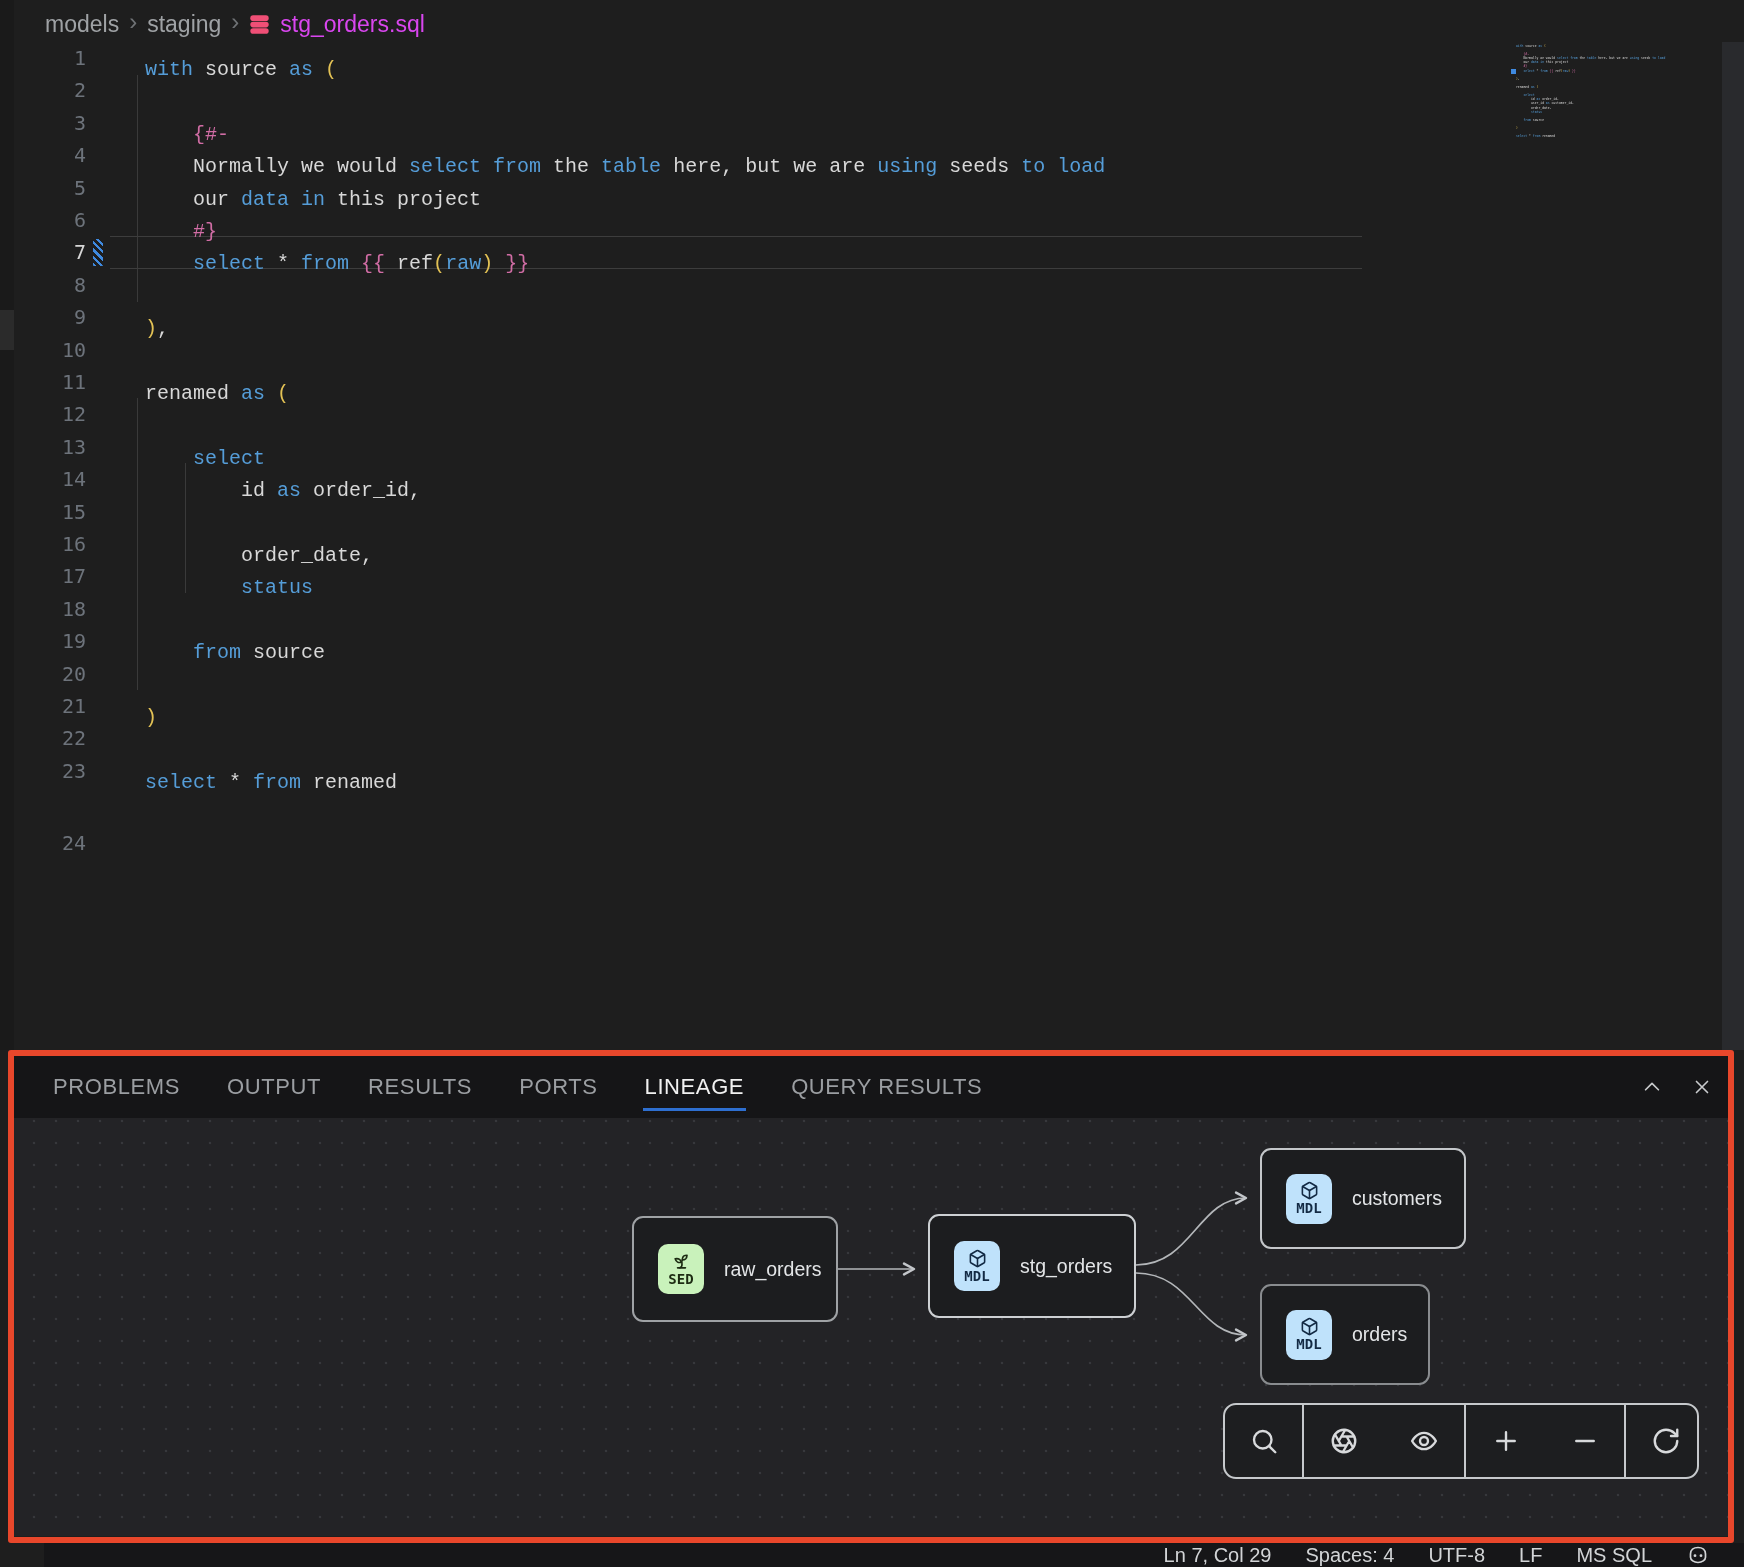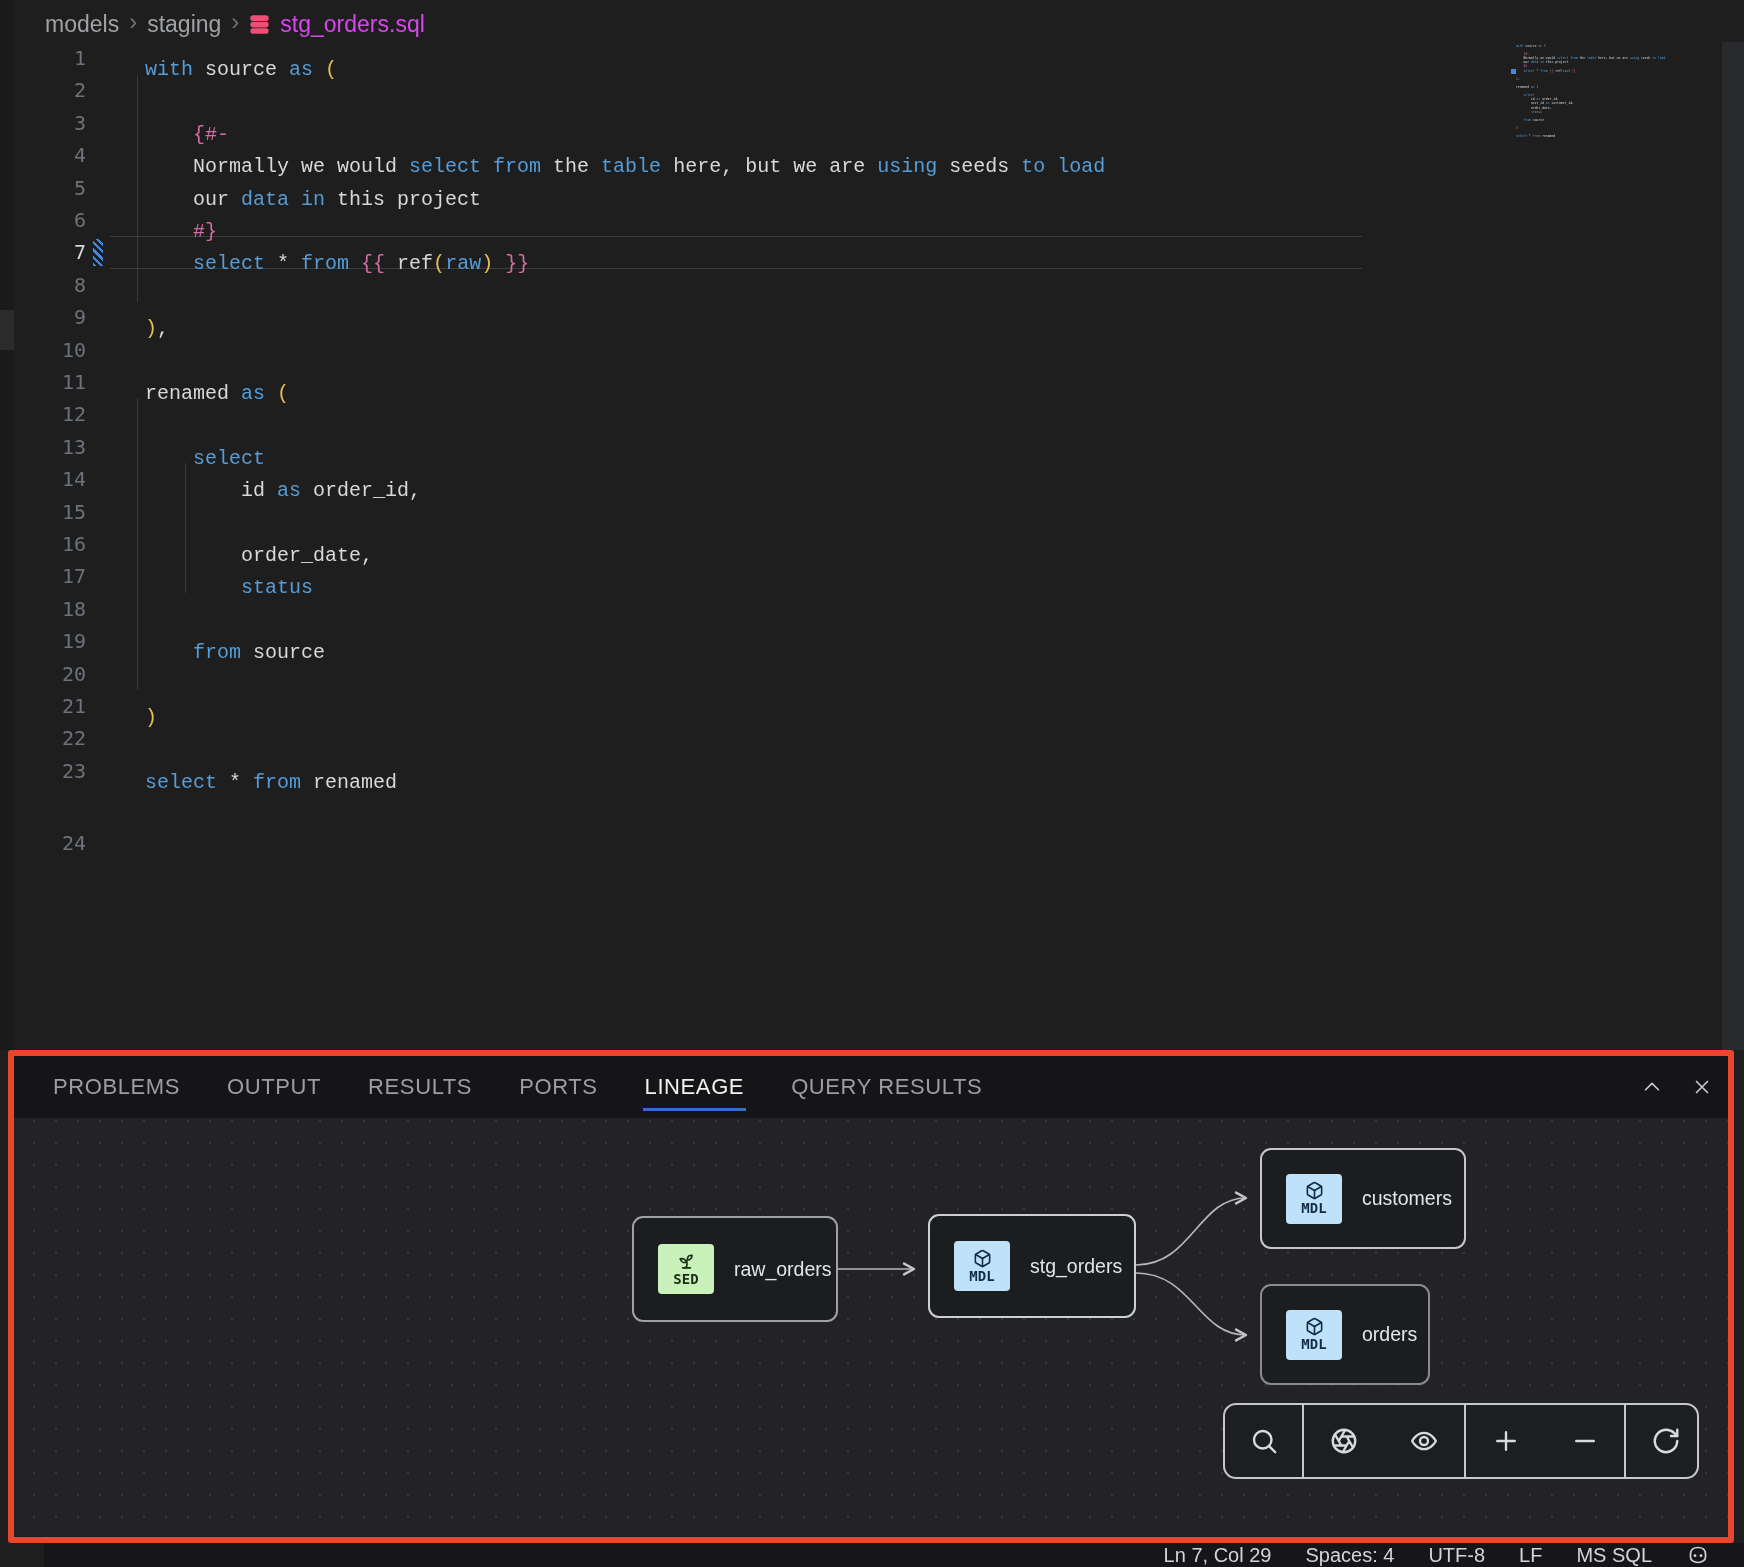--- a/index.html
+++ b/index.html
@@ -57,21 +57,21 @@
   #canvas{position:absolute;left:14px;top:1118px;width:1716px;height:418px;background:#232326;
           background-image:radial-gradient(circle,#37383c 1.3px,transparent 1.6px);
           background-size:22px 22px;background-position:9px 14px;}
   #edges{position:absolute;left:0;top:0;}
   .node{position:absolute;display:flex;align-items:center;gap:20px;padding-left:24px;
         box-sizing:border-box;background:#1c1d1f;border-radius:11px;}
   .node-raw_orders{left:584px;top:98px;width:206px;height:106px;border:2px solid #9fa2a5;margin-left:34px;}
   .node-stg_orders{left:914px;top:96px;width:208px;height:104px;border:2px solid #cdd0d3;}
   .node-customers{left:1246px;top:30px;width:206px;height:101px;border:2px solid #c4c7ca;}
   .node-orders{left:1246px;top:166px;width:170px;height:101px;border:2px solid #898c8f;}
-  .badge{width:56px;height:50px;border-radius:4px;flex:none;display:flex;flex-direction:column;
+  .badge{width:46px;height:50px;border-radius:10px;flex:none;display:flex;flex-direction:column;
          align-items:center;justify-content:center;gap:0px;}
   .badge svg{width:19px;height:19px;}
   .badge-label{font-family:"DejaVu Sans Mono","Liberation Mono",monospace;font-size:14px;font-weight:600;}
   .node-label{font-size:19.5px;color:#e3e5e7;}
   
   #lineage-toolbar{position:absolute;left:1209px;top:285px;width:476px;height:76px;box-sizing:border-box;
                    border:2px solid #c6c9cc;border-radius:13px;background:#1d1e20;display:flex;}
   .tb-group{display:flex;height:100%;box-sizing:border-box;}
   .tb-group + .tb-group{border-left:2px solid #c6c9cc;}
   .tb-btn{display:flex;align-items:center;justify-content:center;color:#d8dadc;height:100%;}

